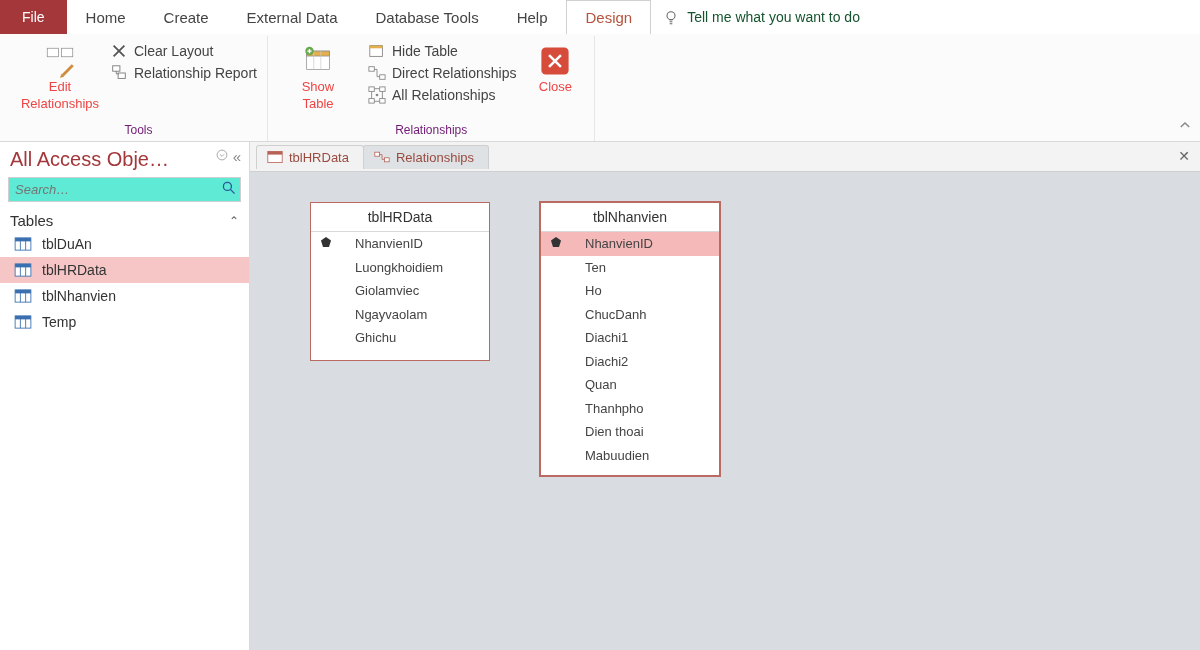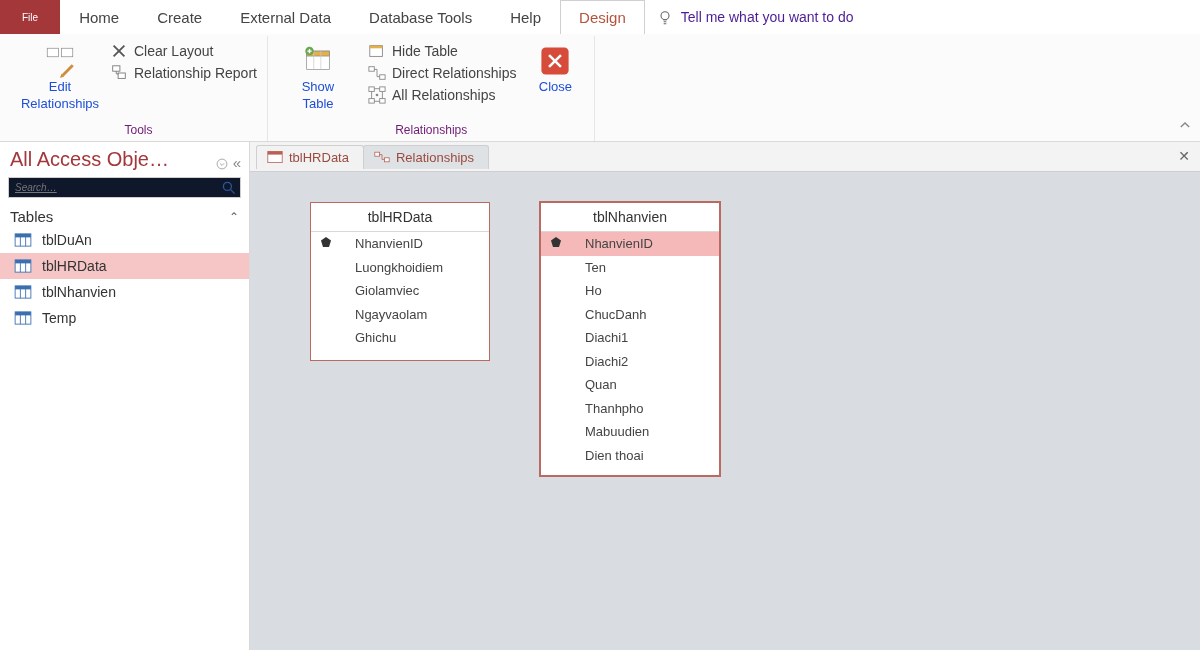--- a/index.html
+++ b/index.html
@@ -1,47 +1,47 @@
 <!DOCTYPE html>
 <html><head>
 <meta charset="utf-8">
 <style>
   * { box-sizing: border-box; font-family: "Segoe UI", Tahoma, sans-serif; }
   html,body { margin:0; padding:0; width:1200px; height:650px; background:#fff; overflow:hidden; }
 
   
   .menubar { display:flex; align-items:stretch; height:34px; background:#fff; user-select:none; }
-  .menubar .file-tab { background:#a4373a; color:#fff; padding:0 22px; display:flex; align-items:center; font-size:10px; }
+  .menubar .file-tab { background:#a4373a; color:#fff; padding:0 22px; display:flex; align-items:center; font-size:14px; }
   .menubar .tab { padding:0 18px; display:flex; align-items:center; color:#444; font-size:15px; border:1px solid transparent; border-bottom:none; }
   .menubar .tab.active { color:#b5533c; border-color:#d0d0d0; background:#fff; }
-  .menubar .tellme { display:flex; align-items:center; color:#4c1d95; font-size:14px; margin-left:12px; gap:8px; }
+  .menubar .tellme { display:flex; align-items:center; color:#14532d; font-size:14px; margin-left:12px; gap:8px; }
   .menubar .tellme svg { width:16px; height:16px; }
   .menubar .deco { flex:1; background:#fff; position:relative; }
 
   
   .ribbon { display:flex; align-items:stretch; height:108px; border-bottom:1px solid #d9d9d9; background:#fbfbfb; padding:2px 10px 0; position:relative;}
   .ribbon .group { display:flex; flex-direction:column; align-items:center; padding:0 10px; border-right:1px solid #e6e6e6; }
   .ribbon .group:last-of-type { border-right:none; }
   .ribbon .group-inner { flex:1; display:flex; align-items:flex-start; gap:10px; padding-top:6px;}
   .ribbon .group-label { font-size:12px; color:#701a75; padding:2px 0 4px; }
-  .bigbtn { display:flex; flex-direction:column; align-items:center; justify-content:flex-start; width:80px; font-size:13px; color:#1d4ed8; line-height:1.15; gap:2px; padding-top:2px;}
+  .bigbtn { display:flex; flex-direction:column; align-items:center; justify-content:flex-start; width:80px; font-size:13px; color:#ef4444; line-height:1.15; gap:2px; padding-top:2px;}
   .bigbtn svg { width:34px; height:34px; }
   .smallbtn-stack { display:flex; flex-direction:column; gap:4px; }
   .smallbtn { display:flex; align-items:center; gap:6px; font-size:14px; color:#444; white-space:nowrap; }
   .smallbtn svg { width:18px; height:18px; flex:0 0 18px; }
   .ribbon .collapse { position:absolute; right:8px; bottom:6px; color:#888; font-size:12px; }
 
   
   .workspace { display:flex; height:calc(650px - 34px - 108px); }
   .navpane { width:250px; border-right:1px solid #d9d9d9; display:flex; flex-direction:column; background:#fff;}
-  .nav-header { display:flex; align-items:flex-end; padding:6px 8px 4px 10px; gap:0;}
+  .nav-header { display:flex; align-items:flex-start; padding:6px 8px 4px 10px; gap:0;}
   .nav-header-title { color:#a4373a; font-size:20px; flex:1; white-space:nowrap; overflow:hidden; text-overflow:ellipsis;}
   .nav-header svg { width:14px; height:14px; }
   .nav-search { margin:2px 8px 6px; position:relative; }
-  .nav-search input { width:100%; font-size:10px; padding:4px 24px 4px 6px; border:1px solid #cfcfcf; font-style:italic; color:#777; background:#0f172a;text-decoration:underline;}
+  .nav-search input { width:100%; font-size:13px; padding:4px 24px 4px 6px; border:1px solid #cfcfcf; font-style:italic; color:#777; background:#5eead4;}
   .nav-search .mag { position:absolute; right:4px; top:3px; color:#2b579a; }
   .nav-section { padding:4px 10px 2px; font-size:15px; color:#333; display:flex; align-items:center; justify-content:space-between;}
   .nav-section .chev { color:#666; font-size:12px;}
   .nav-item { display:flex; align-items:center; gap:10px; padding:5px 10px 5px 14px; font-size:14px; color:#333; }
   .nav-item.selected { background:#f6c6c6; }
   .nav-item svg { width:18px; height:14px; }
 
   .canvas-wrap { flex:1; display:flex; flex-direction:column; background:#d9dde1; min-width:0;}
   .doc-tabs { display:flex; align-items:center; background:#f3f3f3; height:30px; border-bottom:1px solid #cfcfcf; padding-left:6px; position:relative;}
   .doc-tab { display:flex; align-items:center; gap:6px; padding:4px 14px 4px 10px; font-size:13px; color:#9a4a3f; border:1px solid #cfcfcf; border-bottom:none; background:#f2f2f2; border-radius:3px 3px 0 0; margin-right:-1px;}
@@ -272,19 +272,19 @@
       <div class="tbl tbl2 sel">
         <div class="tbl-title">tblNhanvien</div>
         <div class="fld pk selected">NhanvienID</div>
         <div class="fld">Ten</div>
         <div class="fld">Ho</div>
         <div class="fld">ChucDanh</div>
         <div class="fld">Diachi1</div>
         <div class="fld">Diachi2</div>
         <div class="fld">Quan</div>
         <div class="fld">Thanhpho</div>
+        <div class="fld">Dien thoai</div>
         <div class="fld">Mabuudien</div>
-        <div class="fld">Dien thoai</div>
         <div style="height:8px"></div>
       </div>
     </div>
   </div>
 </div>
 
 </body></html>

